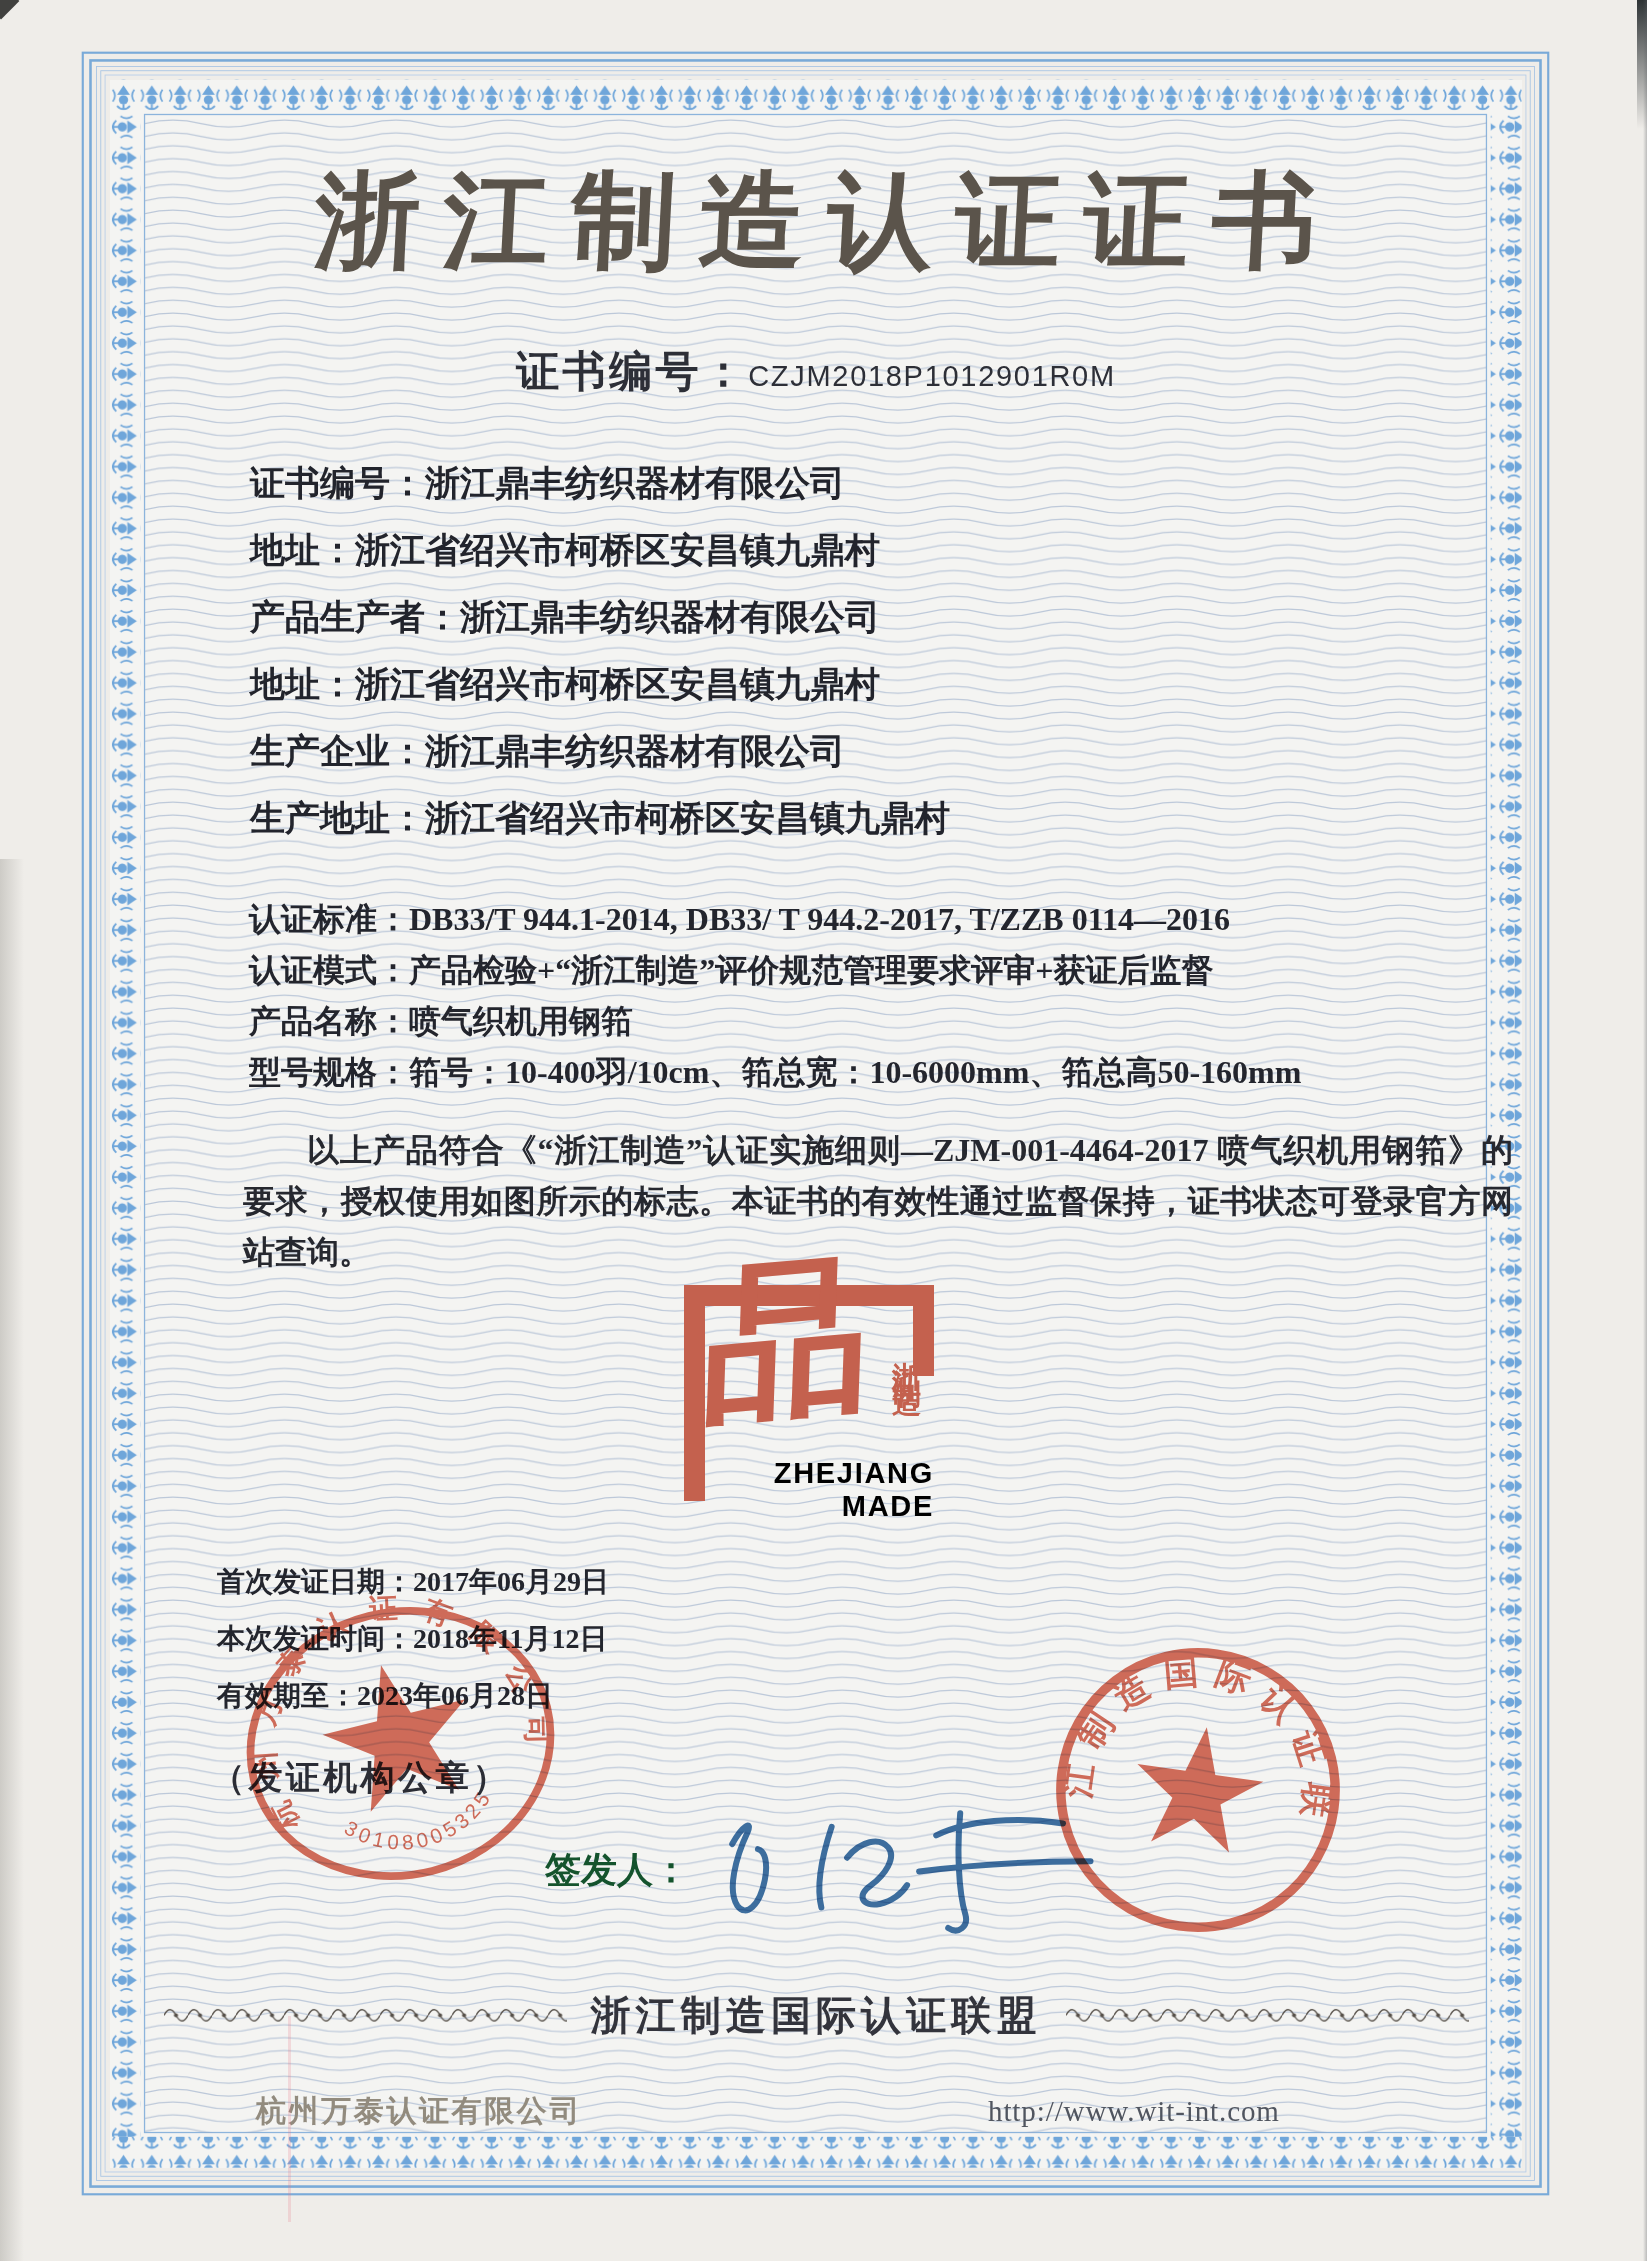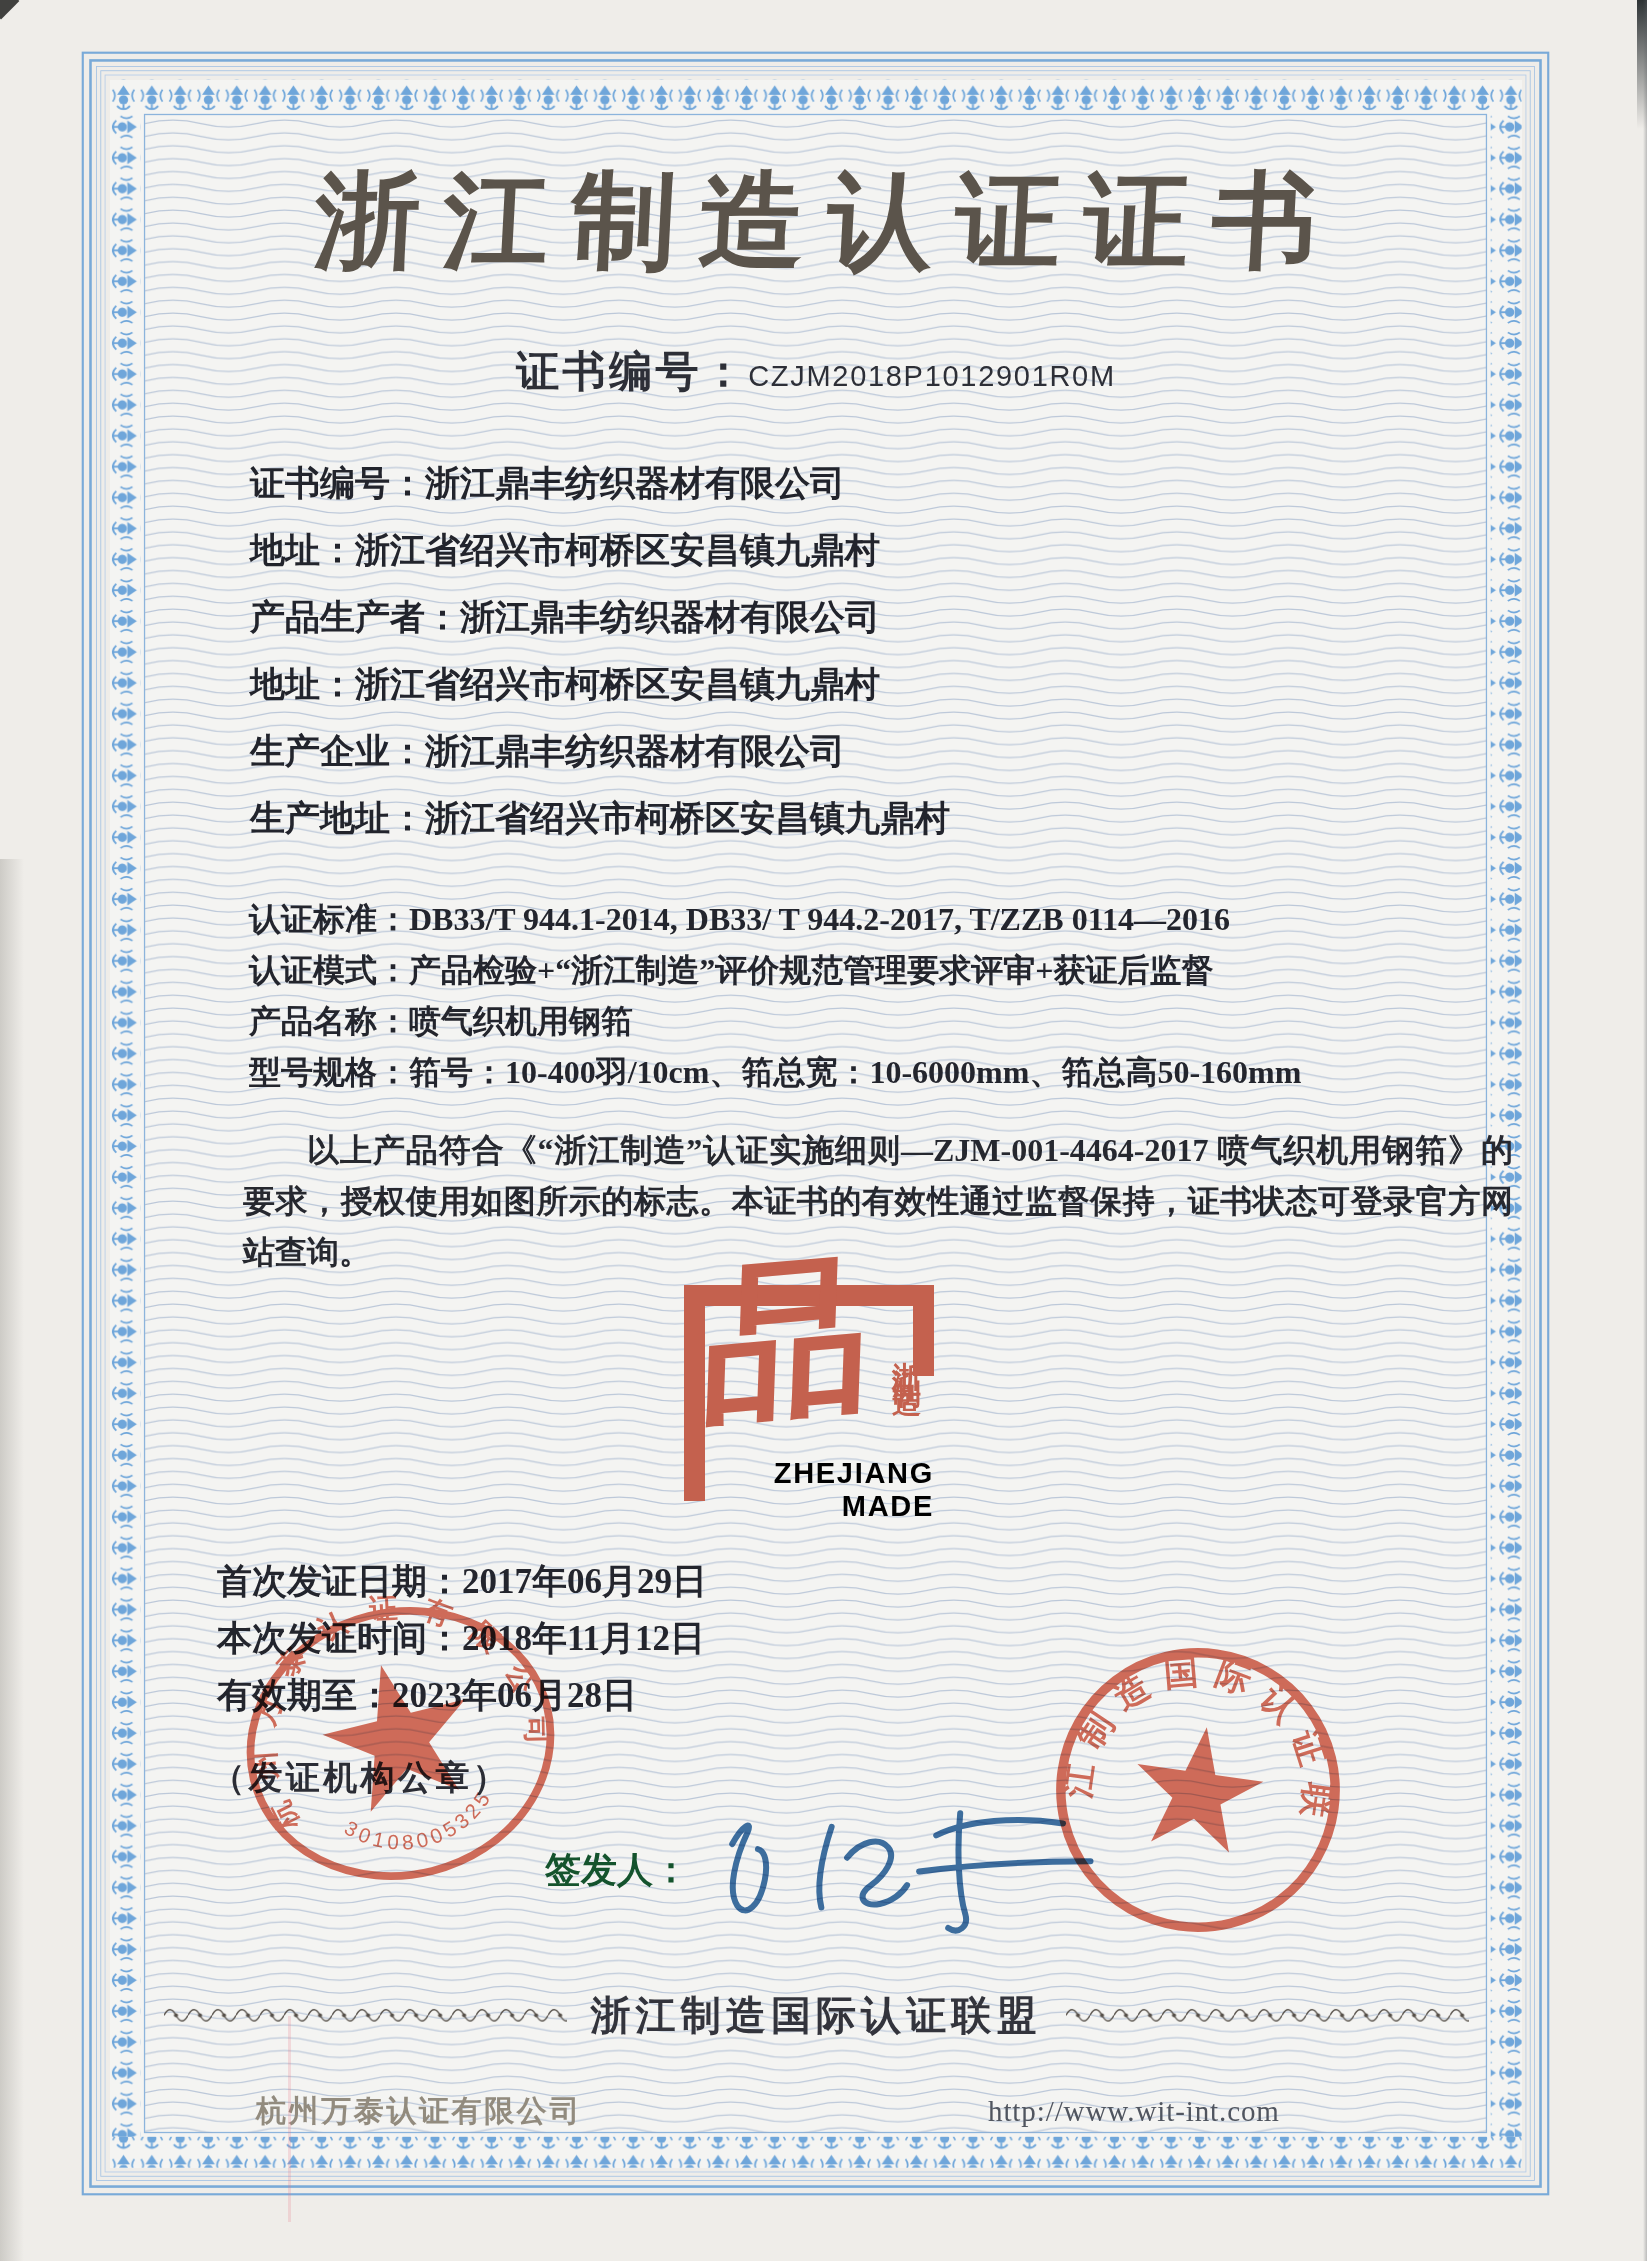--- a/index.html
+++ b/index.html
@@ -56,21 +56,21 @@
     position:absolute;right:6.9px;top:53px;writing-mode:vertical-rl;
     font-size:29px;font-weight:700;color:#c4614e;letter-spacing:8.6px;
   }
   .logo .caption{
     position:absolute;bottom:0;left:0;width:100%;text-align:right;
     font-size:29px;font-weight:700;color:#000000;letter-spacing:1.7px;
     font-family:"Liberation Sans","DejaVu Sans",sans-serif;
   }
   
   .dates{position:absolute;left:217px;top:1553px;}
-  .dates .row{line-height:57px;font-size:35px;font-weight:700;color:#23252d;white-space:nowrap;}
+  .dates .row{line-height:57px;font-size:28px;font-weight:700;color:#23252d;white-space:nowrap;}
   .sealnote{position:absolute;left:211px;top:1755px;font-size:34px;font-weight:600;color:#2b2d35;letter-spacing:3.4px;}
   .issuer-label{position:absolute;left:545px;top:1846px;font-size:36px;font-weight:700;color:#14532d;}
   .signature{position:absolute;left:703px;top:1772px;mix-blend-mode:multiply;}
   
   .stamp{position:absolute;mix-blend-mode:multiply;opacity:.9;}
   .stamp.left{left:233px;top:1589px;}
   .stamp.right{left:1048px;top:1640px;}
   
   .alliance-row{
     position:absolute;left:145px;top:1987px;width:1342px;height:57px;

